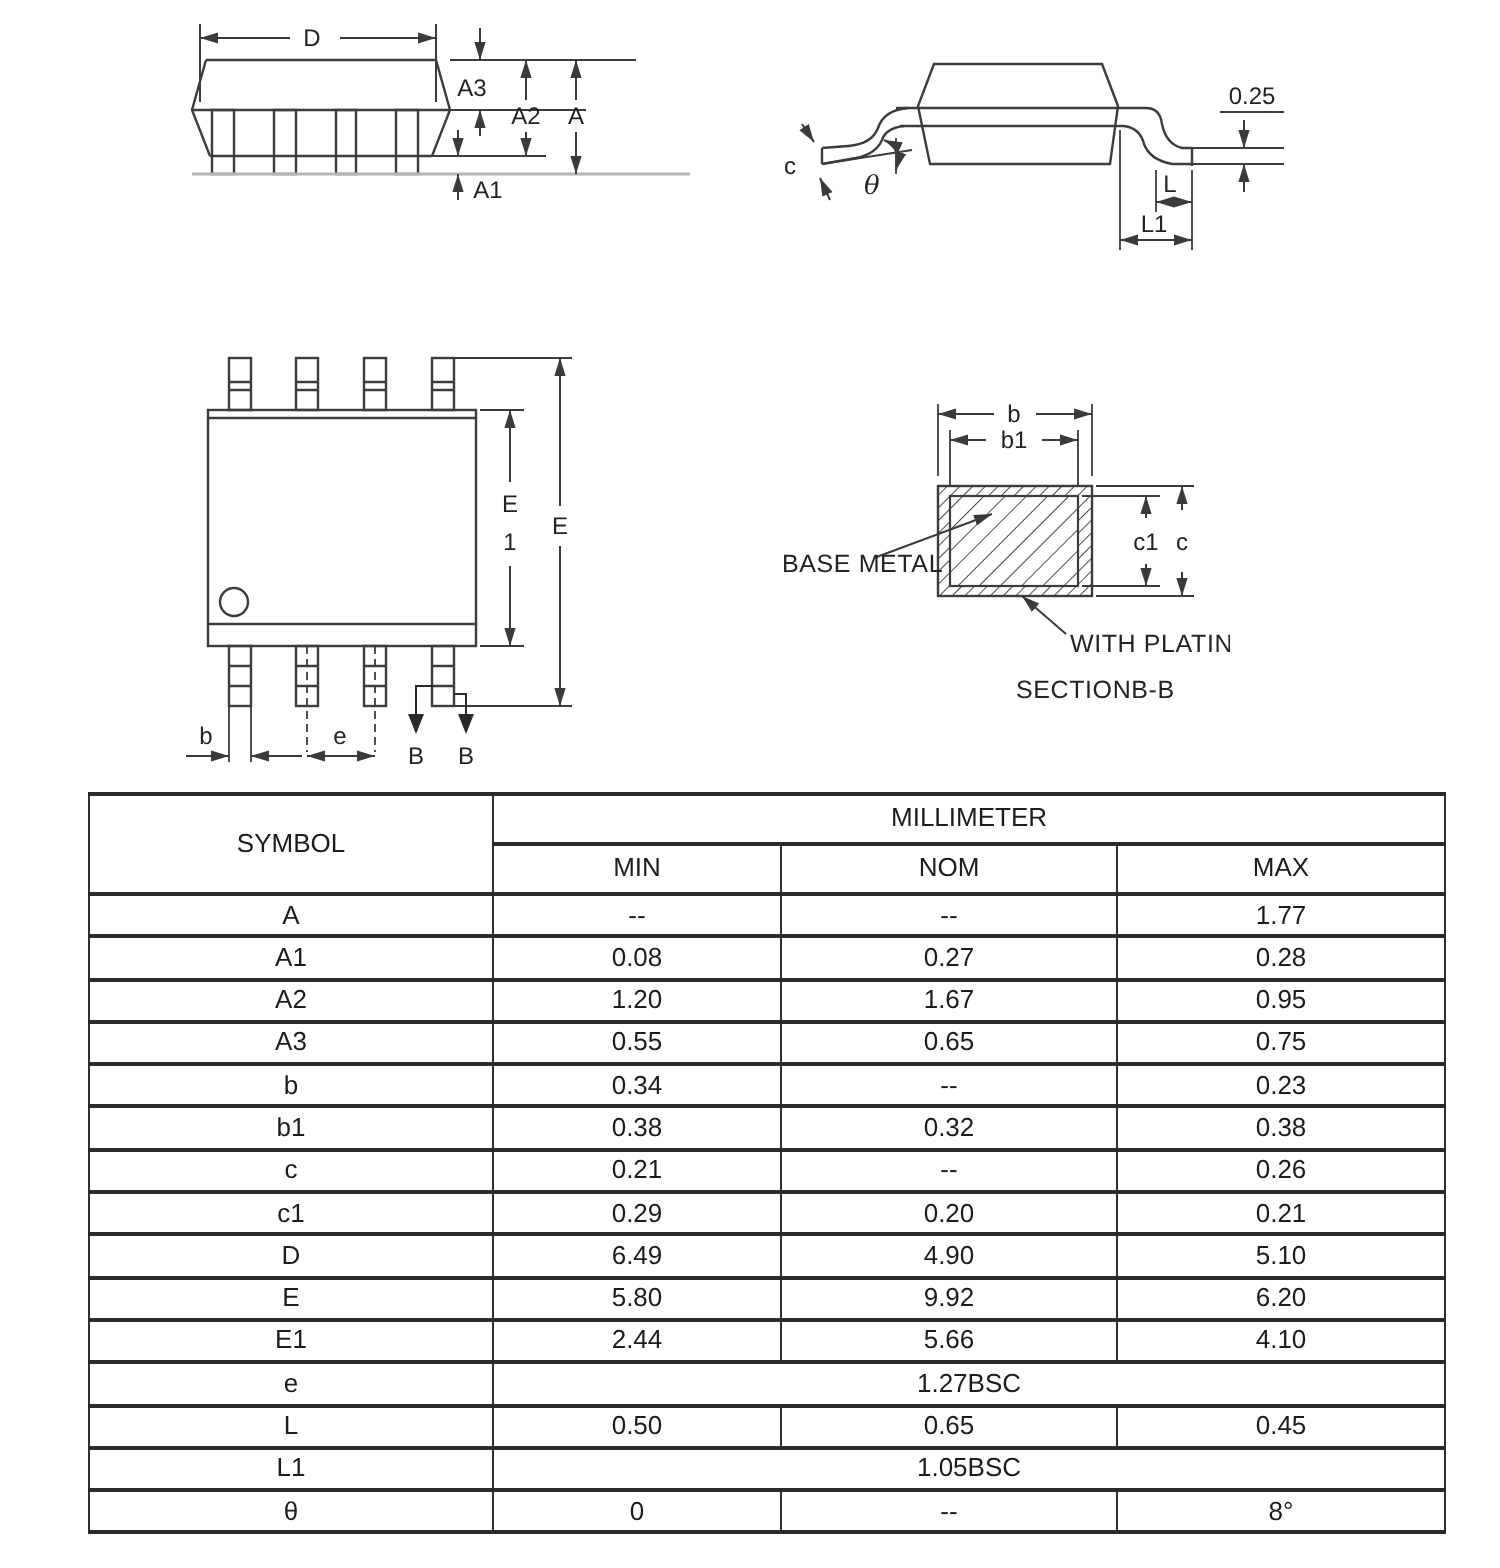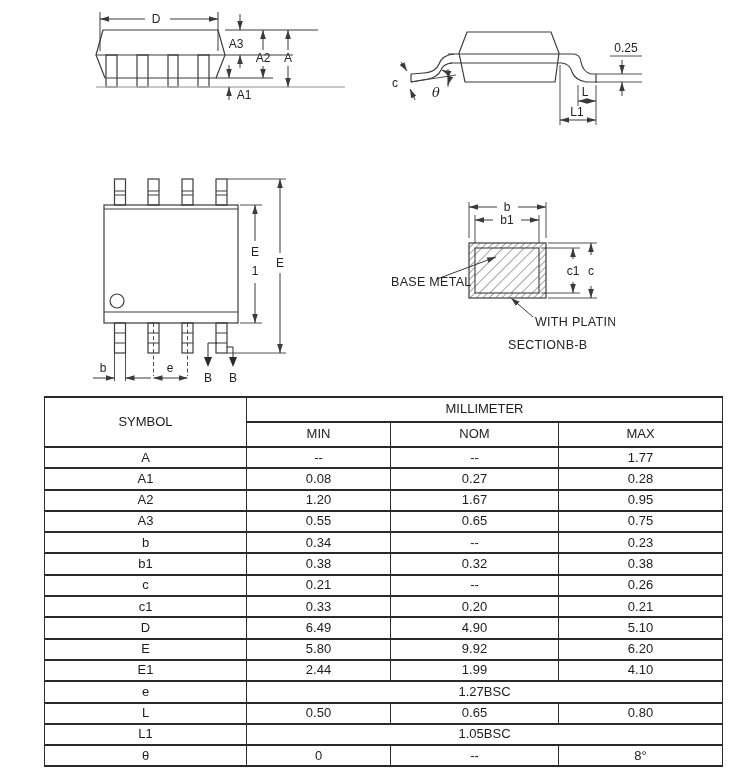--- a/index.html
+++ b/index.html
@@ -256,51 +256,51 @@
           <td>0.38</td>
         </tr>
         <tr>
           <td>c</td>
           <td>0.21</td>
           <td>--</td>
           <td>0.26</td>
         </tr>
         <tr>
           <td>c1</td>
-          <td>0.33</td>
+          <td>0.29</td>
           <td>0.20</td>
           <td>0.21</td>
         </tr>
         <tr>
           <td>D</td>
           <td>6.49</td>
           <td>4.90</td>
           <td>5.10</td>
         </tr>
         <tr>
           <td>E</td>
           <td>5.80</td>
           <td>9.92</td>
           <td>6.20</td>
         </tr>
         <tr>
           <td>E1</td>
           <td>2.44</td>
-          <td>1.99</td>
+          <td>5.66</td>
           <td>4.10</td>
         </tr>
         <tr>
           <td>e</td>
           <td colspan="3">1.27BSC</td>
         </tr>
         <tr>
           <td>L</td>
           <td>0.50</td>
           <td>0.65</td>
-          <td>0.80</td>
+          <td>0.45</td>
         </tr>
         <tr>
           <td>L1</td>
           <td colspan="3">1.05BSC</td>
         </tr>
         <tr>
           <td>θ</td>
           <td>0</td>
           <td>--</td>
           <td>8°</td>

